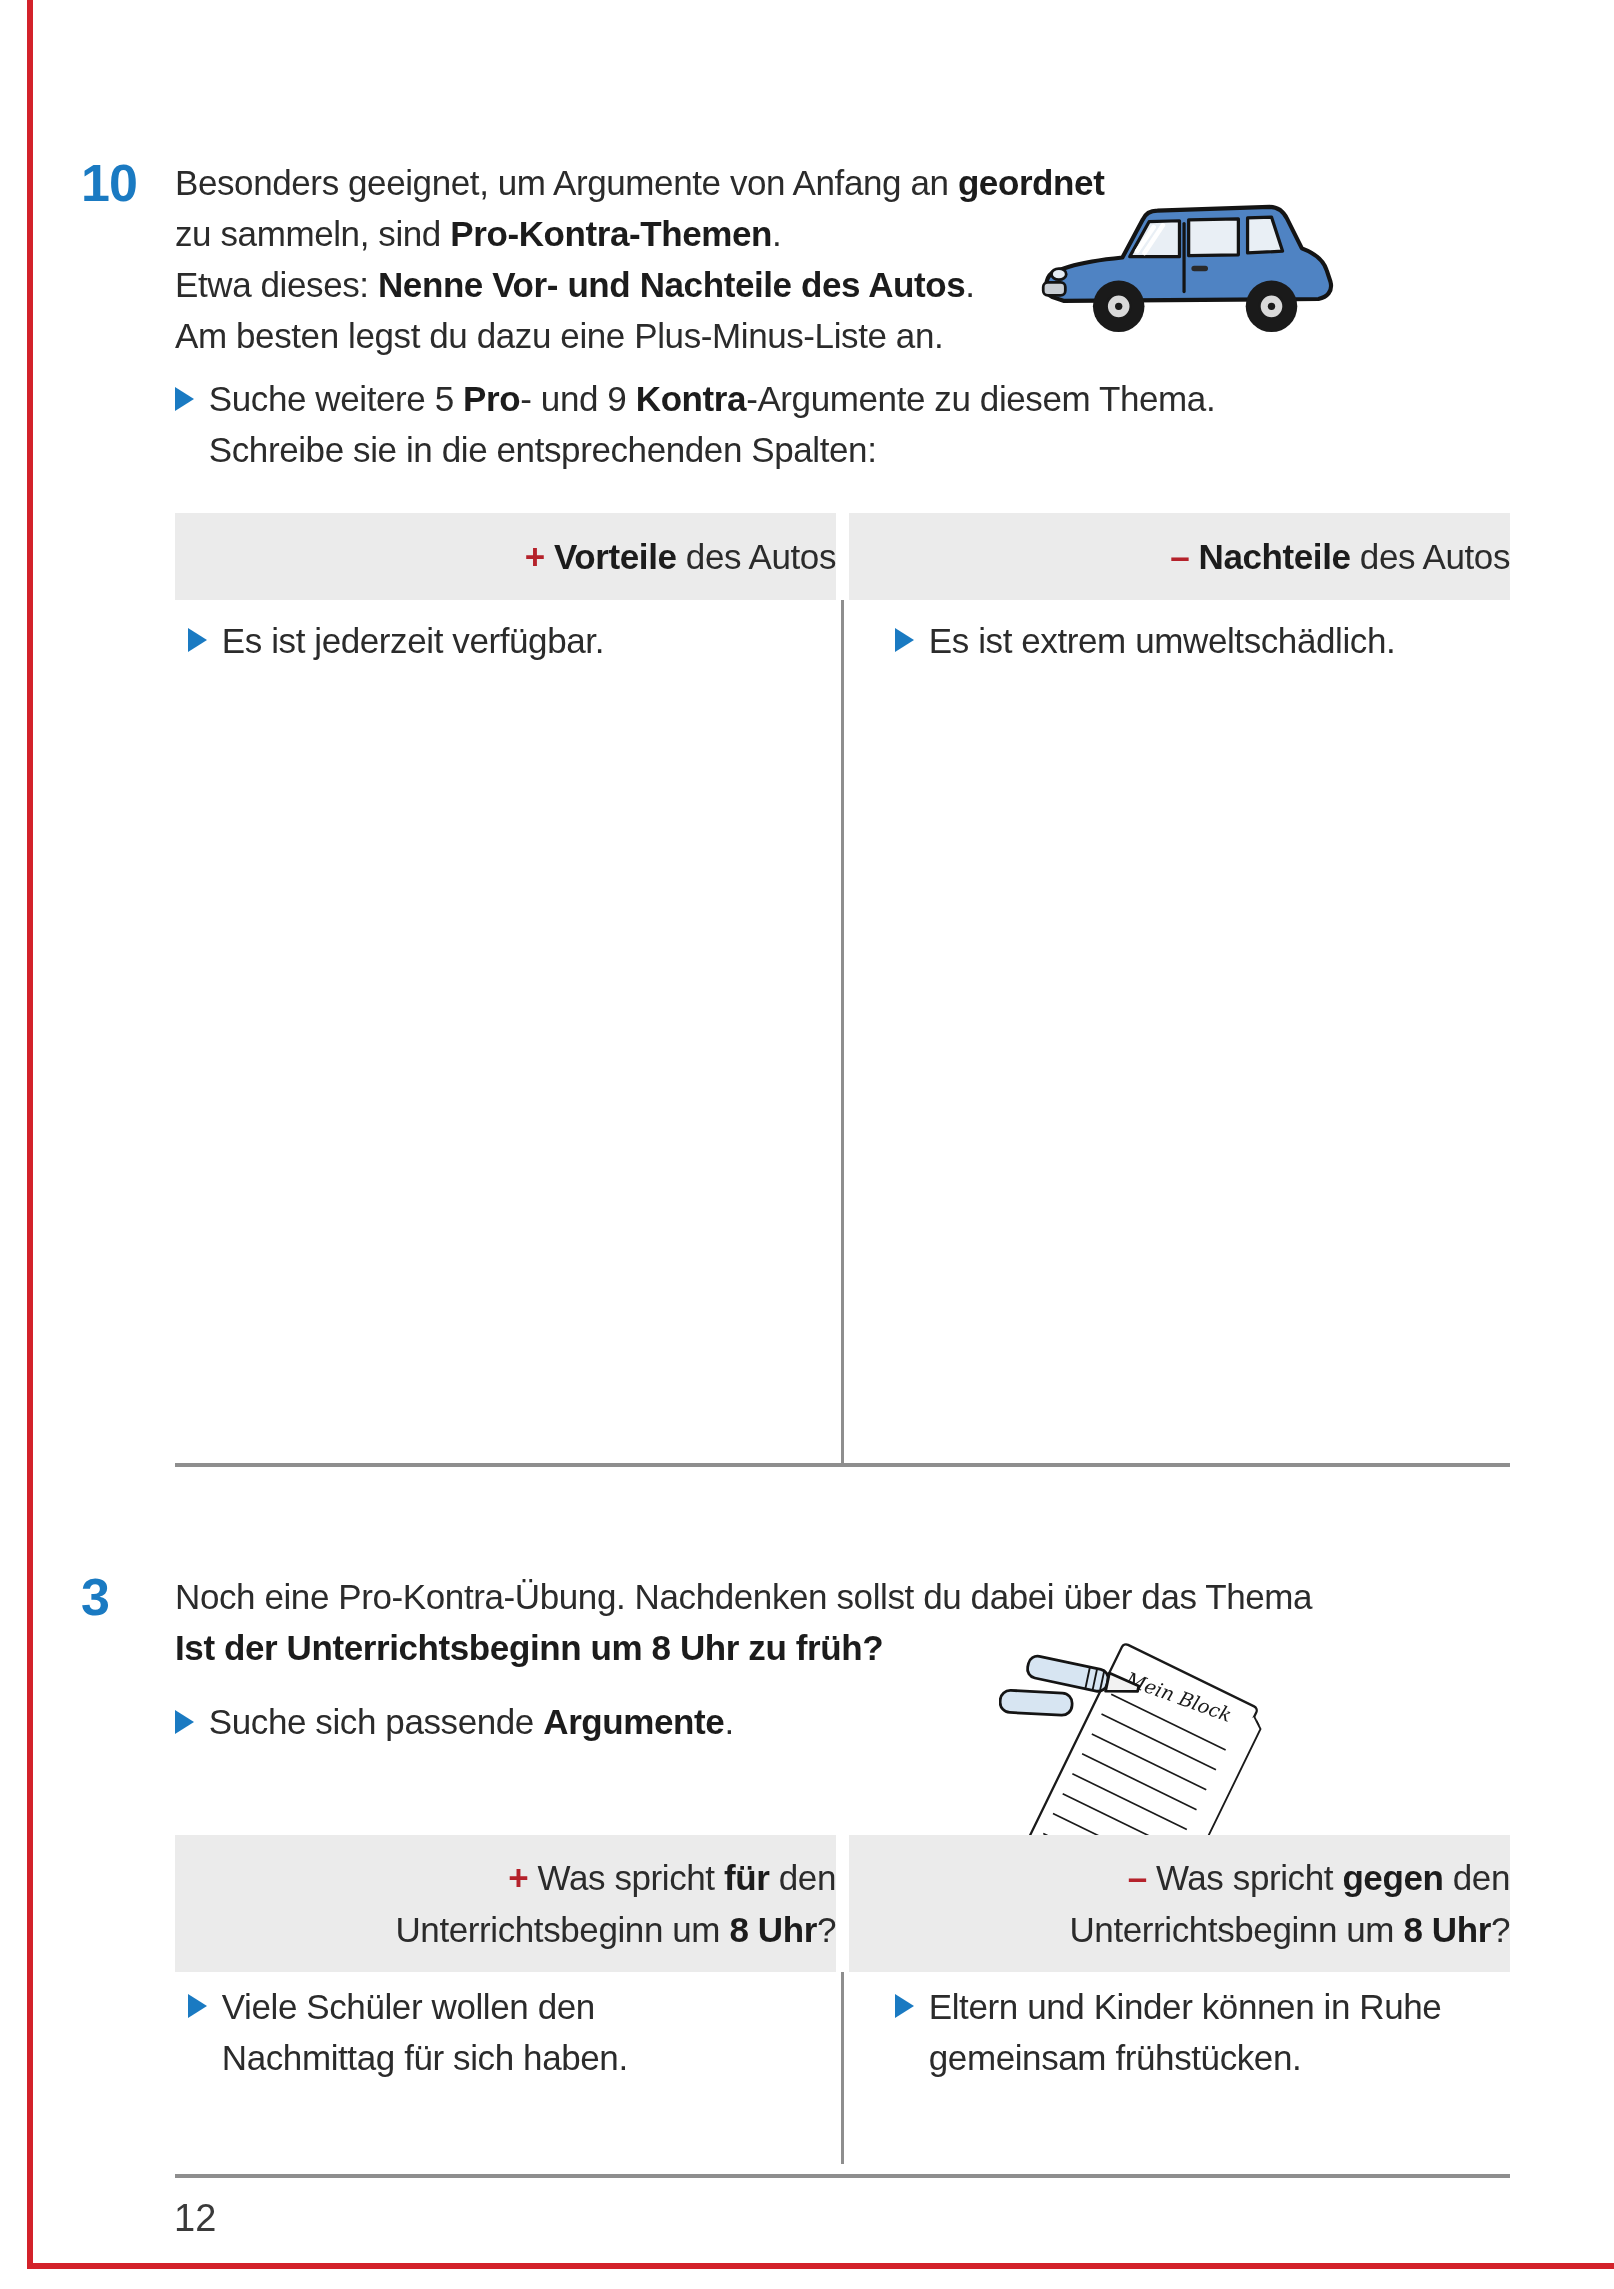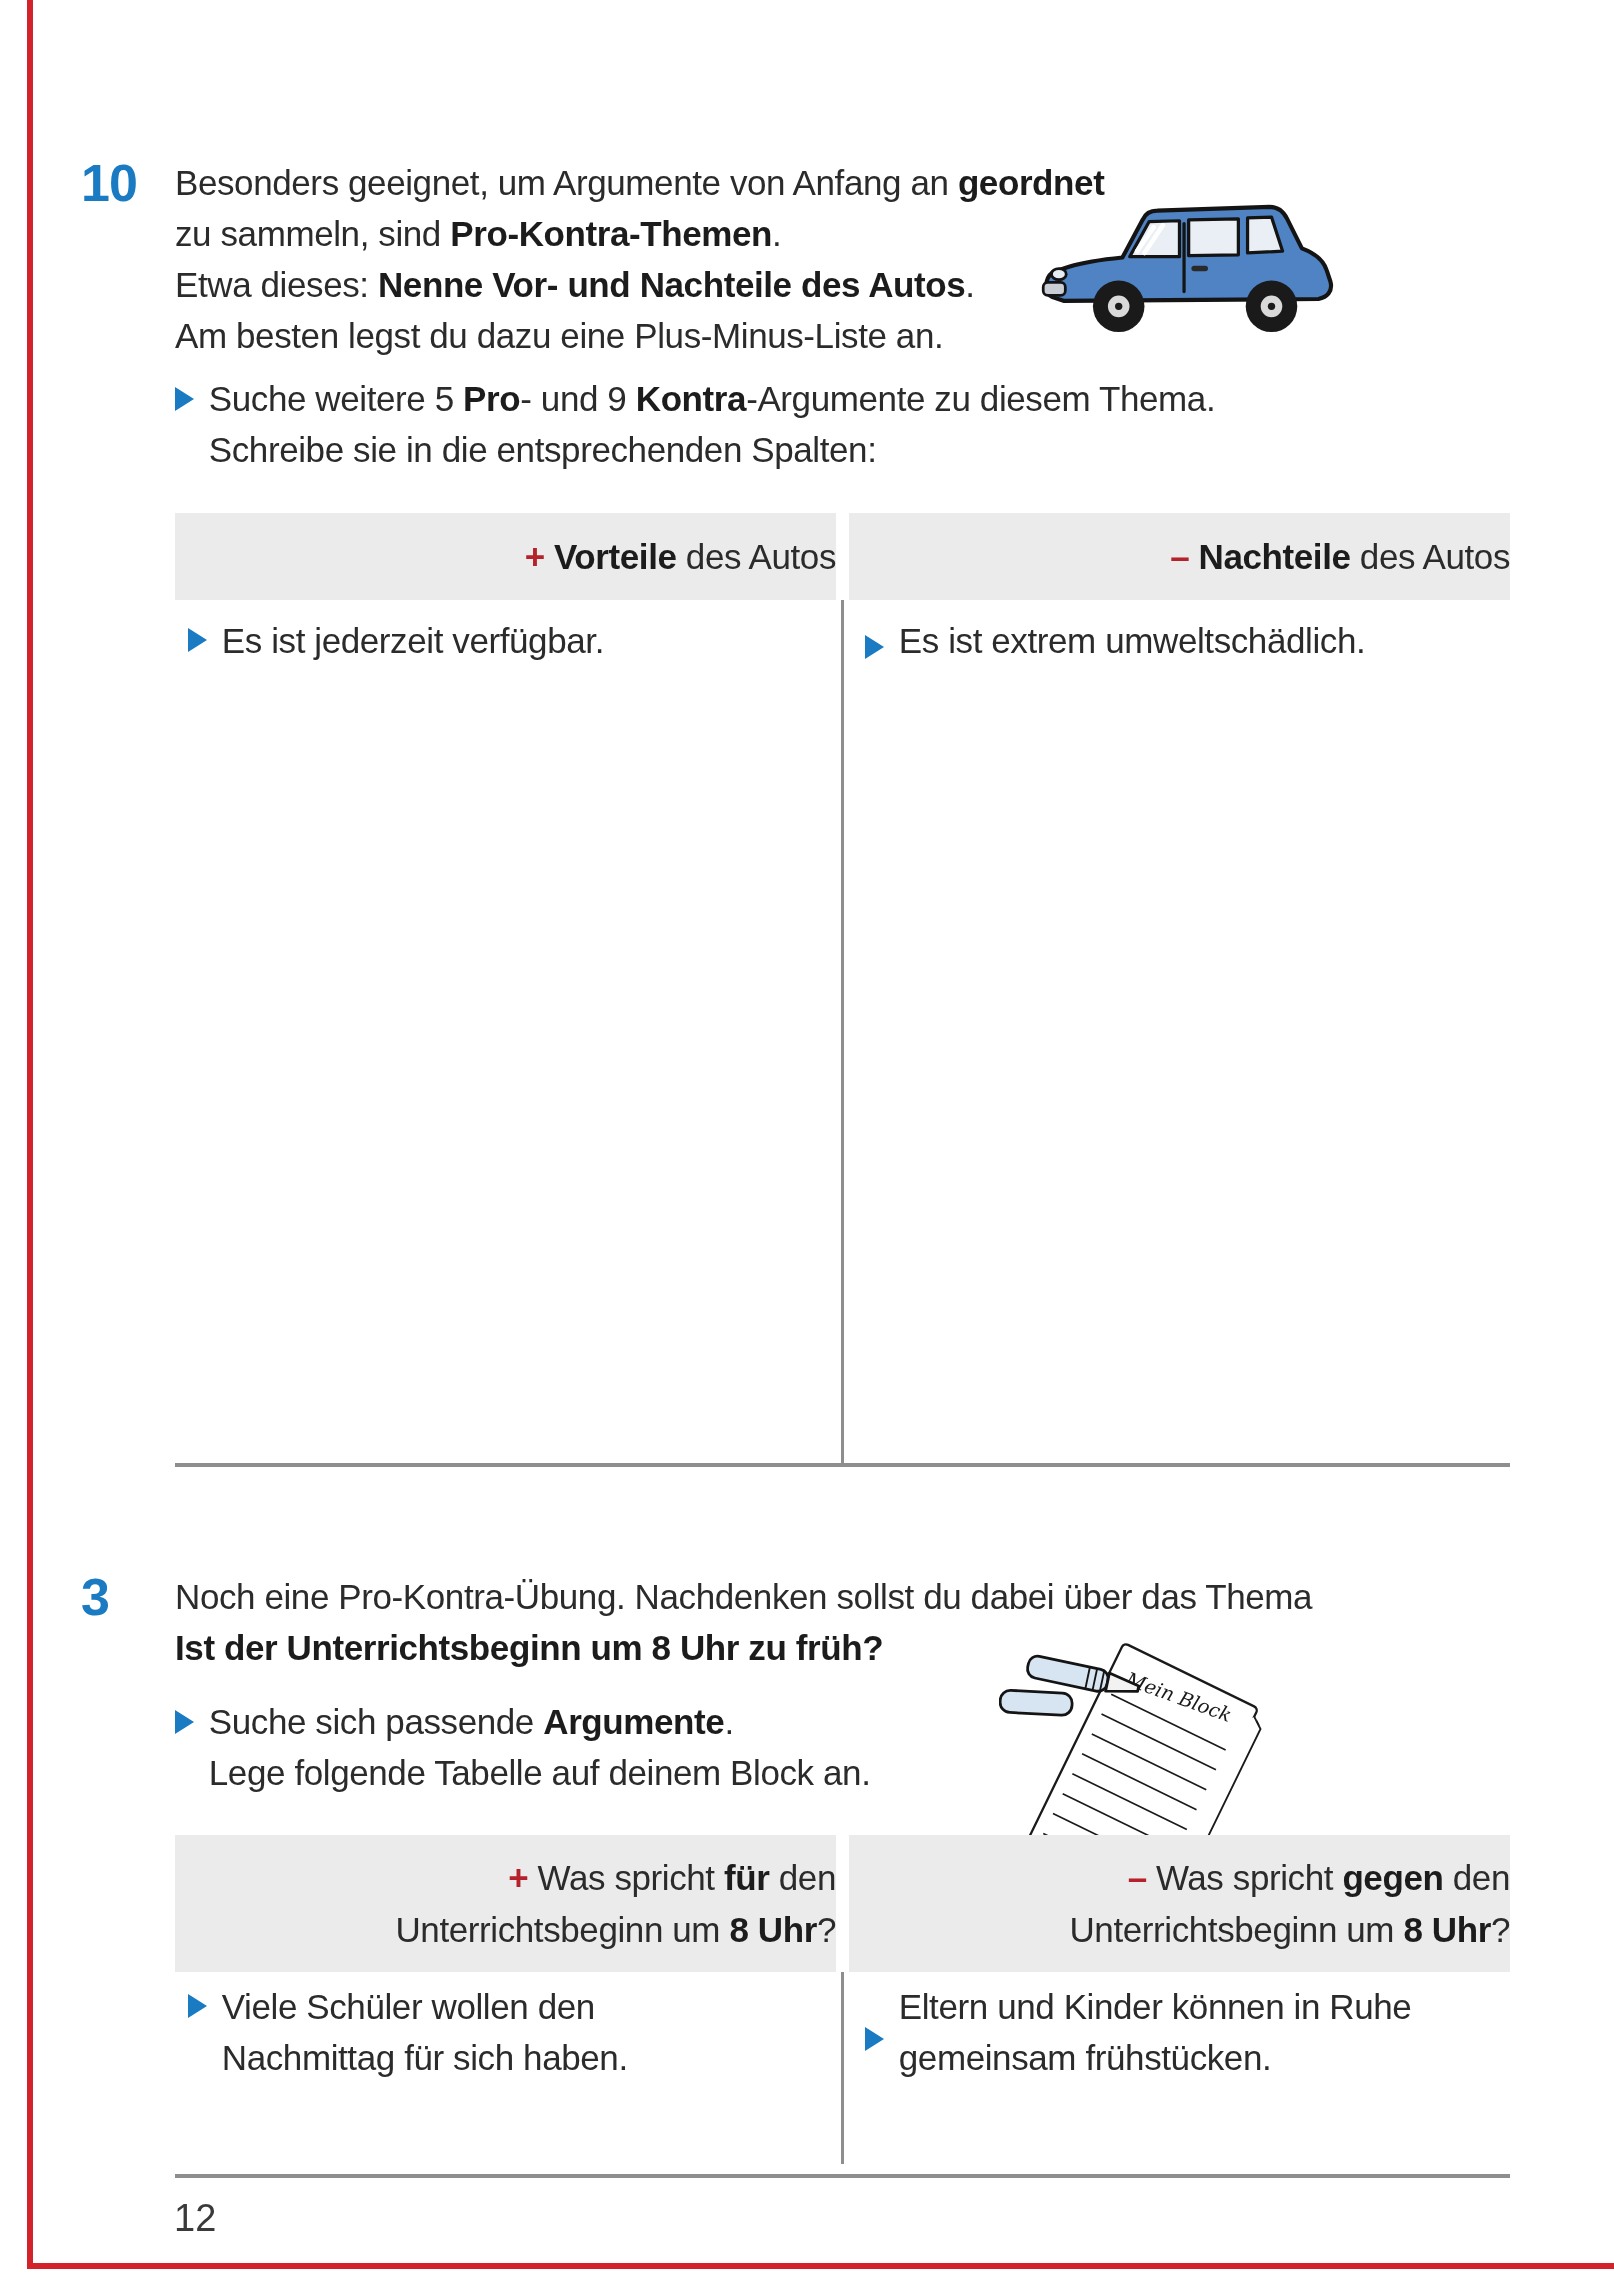--- a/index.html
+++ b/index.html
@@ -46,21 +46,21 @@
   .sign { color:#b5222b; font-weight:bold; margin-right:9.2px; }
   .divider { position:absolute; left:666px; width:2.8px; background:#8e8e8e; }
   #tbl1 .divider { top:87px;  height:864px; }
   #tbl2 .divider { top:137px; height:192px; }
   .tbl-bottom { position:absolute; left:0; bottom:0; width:100%; height:3.7px; background:#8e8e8e; }
   .cell-entry { position:absolute; display:flex; }
   .cell-entry .tri { margin-top:13px; }
   #tbl1 .cell-entry { top:102px; }
   #tbl2 .cell-entry { top:146px; }
   .cell-left  { left:13px; }
-  .cell-right { left:690px;align-items:center; }
+  .cell-right { left:720px; }
 
   .illu { position:absolute; }
   #car-illu { left:1041px; top:183px; }
   #pad-illu { left:999px; top:1621px; }
 
   .page-num { position:absolute; left:174px; top:2197px; font-size:38px; color:#3a3a3a; }
 </style>
 </head>
 <body>
 
@@ -167,21 +167,20 @@
         <line x1="96" y1="46" x2="96" y2="70" stroke-width="2"></line>
         <rect x="8" y="84" width="78" height="24" rx="11" fill="#d7e5f2" transform="rotate(-9 47 96)"></rect>
       </g>
     </svg>
   </div>
 
   <div class="bullet-block" id="b11">
     <span class="tri"></span>
     <div class="bullet-text">
       <div><span>Suche sich passende </span><span class="bold">Argumente</span><span>.</span></div>
-      <div><span>Lege folgende Tabelle auf deinem Block an.</span></div>
     </div>
   </div>
 
   <div class="tbl" id="tbl2">
     <div class="hdr-row">
       <div class="hdr hdr-2line">
         <div><span class="sign">+</span><span>Was spricht </span><span class="bold">für</span><span> den</span></div>
         <div><span>Unterrichtsbeginn um </span><span class="bold">8 Uhr</span><span>?</span></div>
       </div>
       <div class="hdr hdr-2line">

